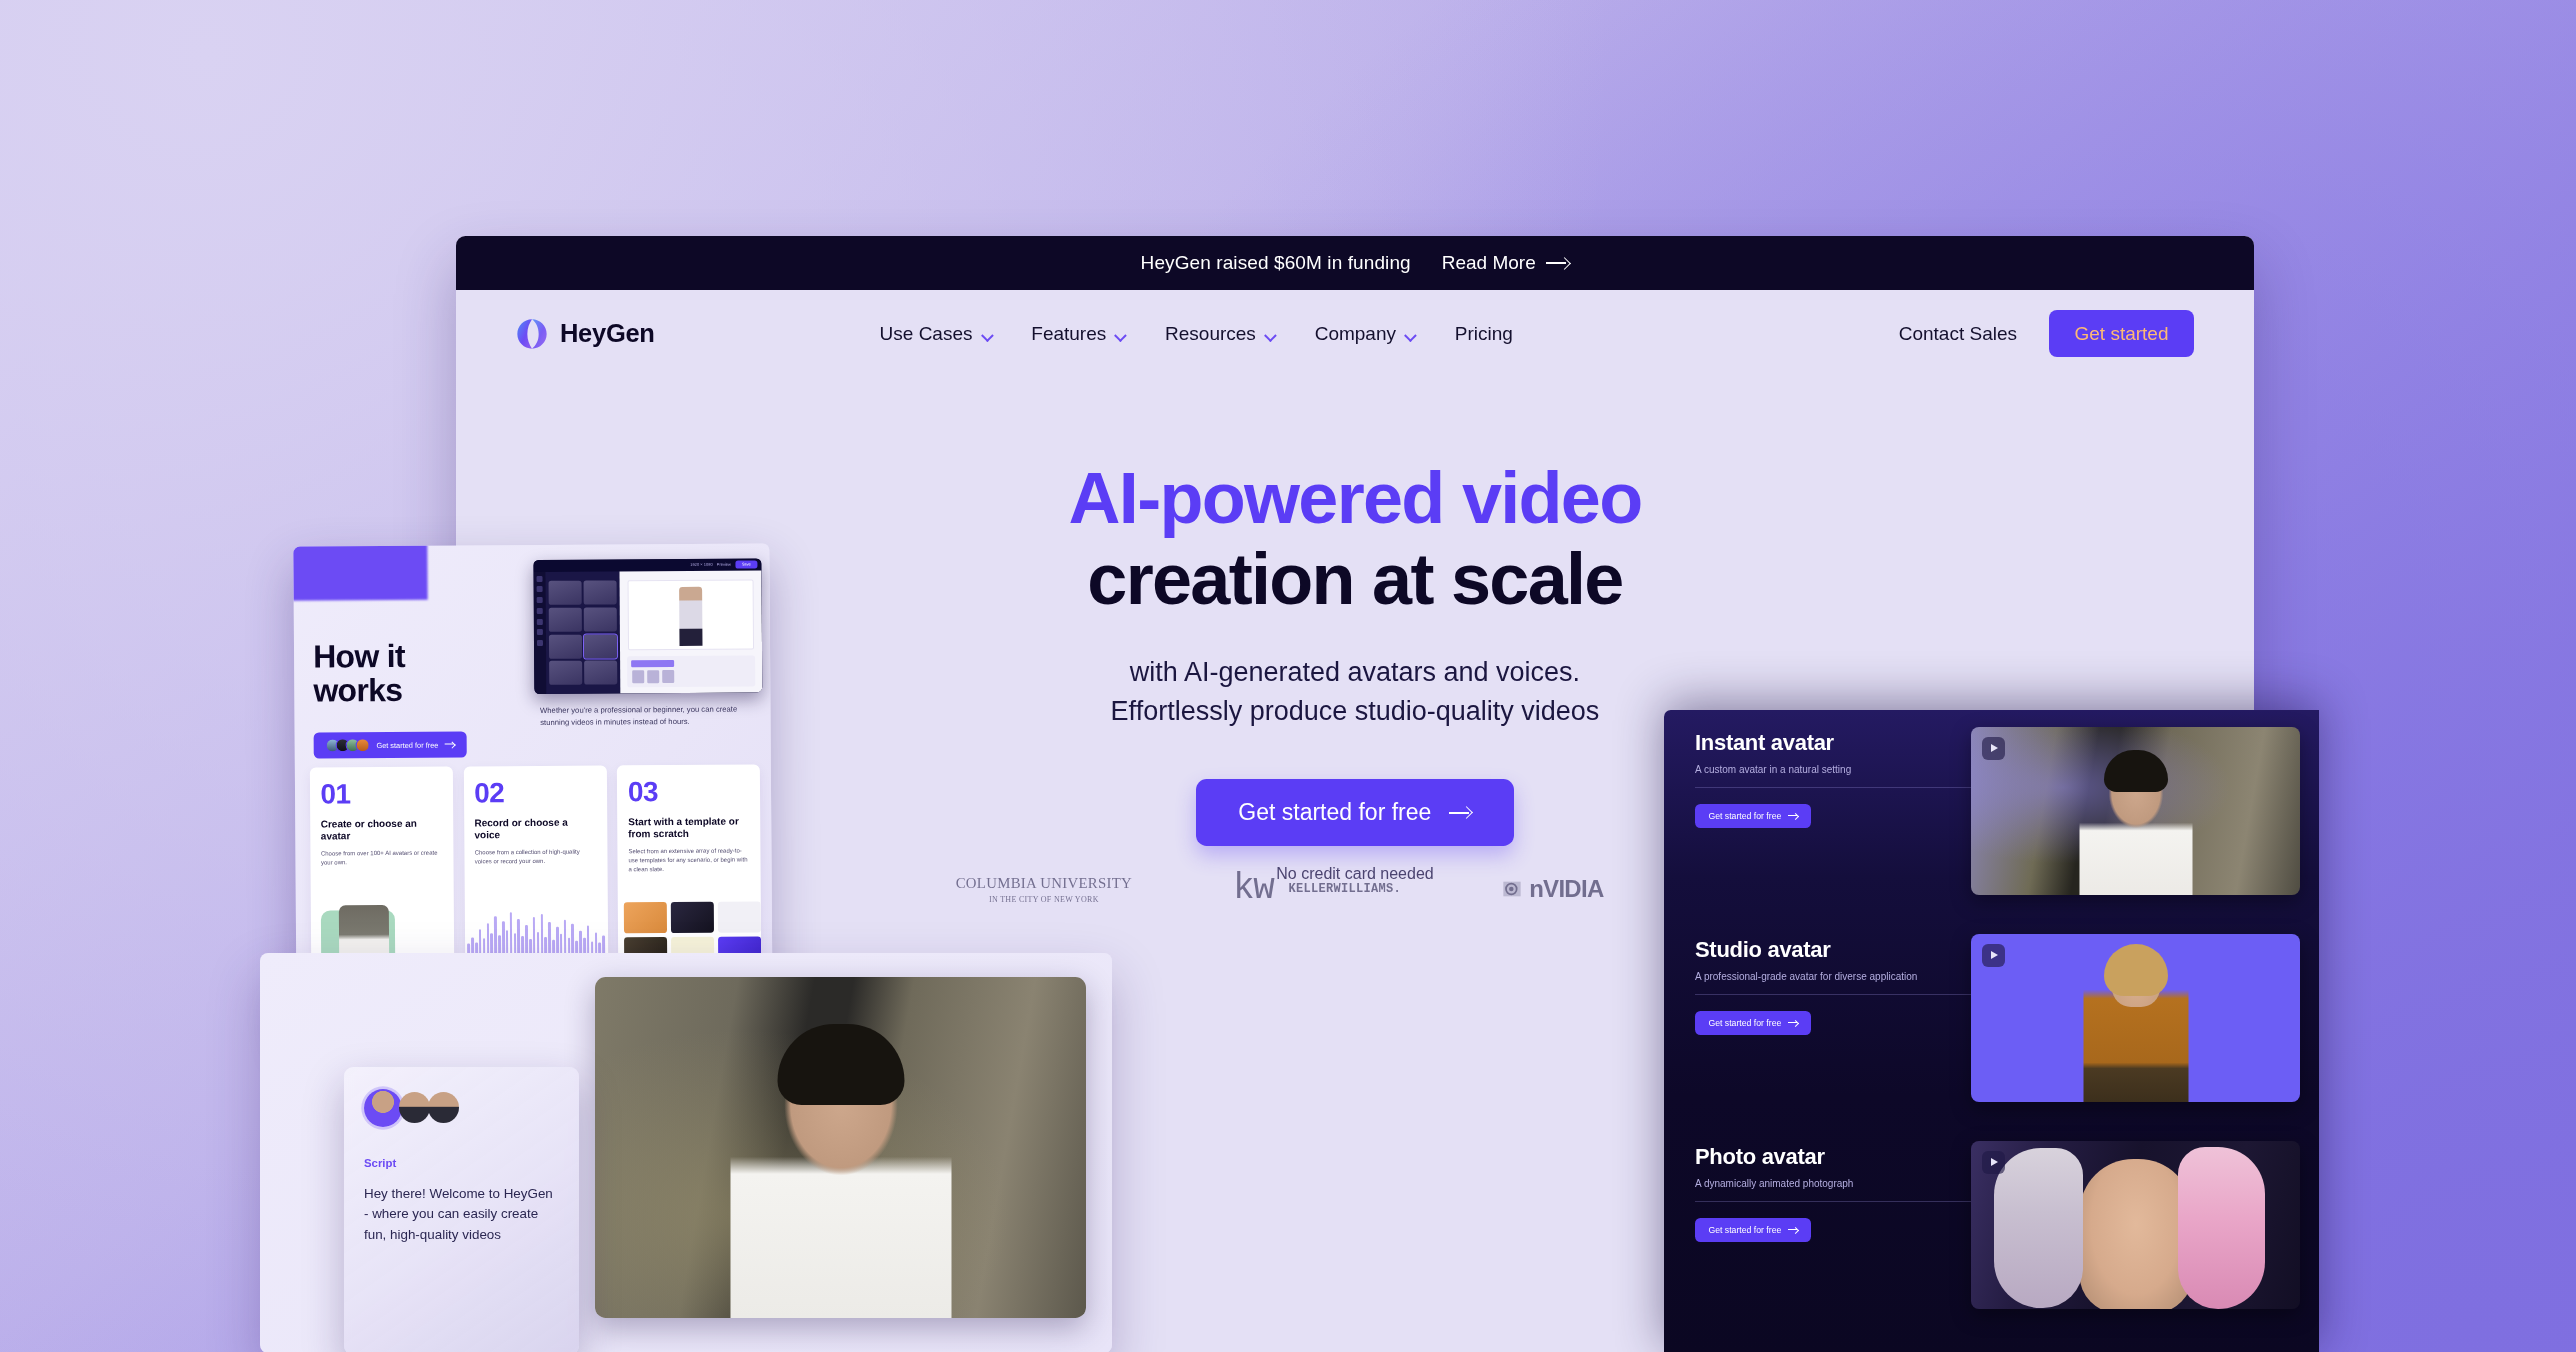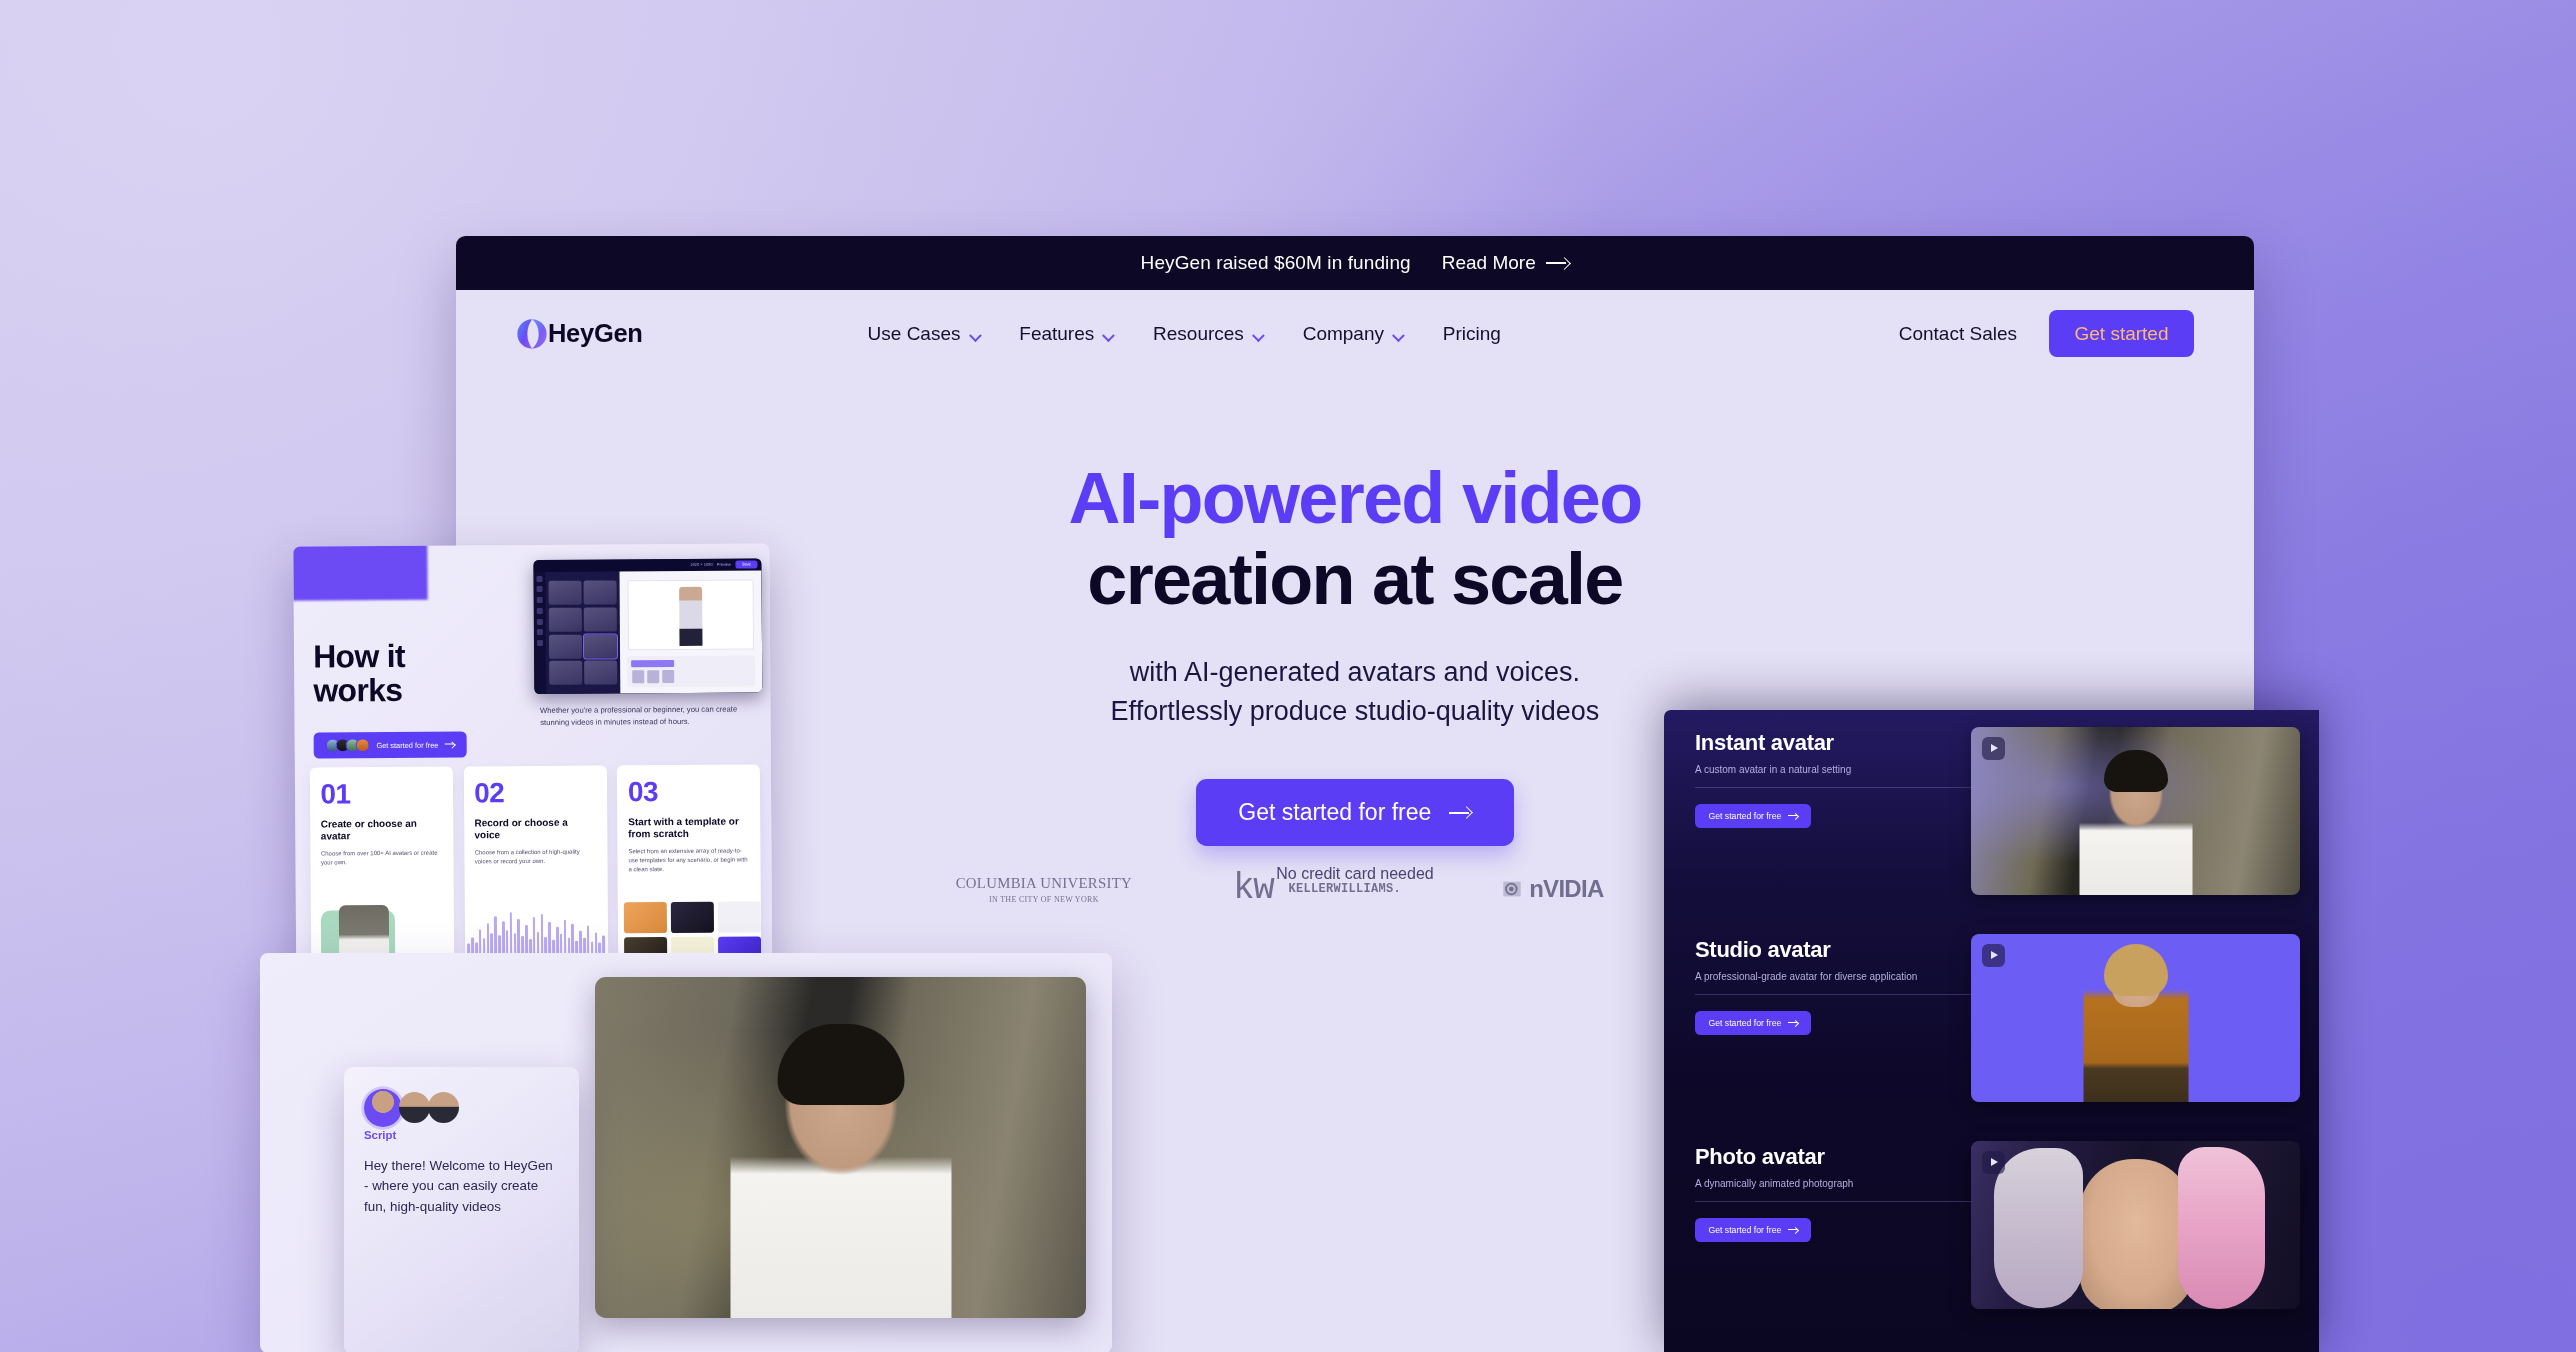--- a/index.html
+++ b/index.html
@@ -40,21 +40,21 @@
   .arrow-r::before{ content:""; position:absolute; left:0; top:4.7px; width:20px; height:1.7px; background:currentColor; }
   .arrow-r::after{ content:""; position:absolute; right:0.7px; top:1.3px; width:8px; height:8px;
     border-top:1.7px solid currentColor; border-right:1.7px solid currentColor; transform:rotate(45deg); }
 
   
   #navbar{
     height:87px; display:flex; align-items:center;
     padding:0 60px 0 60px;
     background:#e4e0f5;
   }
-  #brand{ display:flex; align-items:center; cursor:pointer; }
+  #brand{ display:flex; align-items:center; gap:12px; cursor:pointer; }
   #brand .logo-mark{ width:32px; height:32px; }
   #brand .brand-name{ font-size:25.5px; font-weight:700; color:#0d0826; letter-spacing:-0.3px; }
 
   #nav-links{ display:flex; align-items:center; gap:38px; margin-left:225px; }
   .nav-item{
     display:flex; align-items:center; gap:9.4px;
     font-size:19px; color:#14102e; cursor:pointer; white-space:nowrap;
   }
   .chev{ width:11.4px; height:6px; position:relative; }
   .chev::after{
@@ -214,21 +214,21 @@
     border-radius:9.4px; padding:21.5px 20px;
     box-shadow:0 17.4px 40px rgba(40,20,90,.28);
     backdrop-filter:blur(4px);
   }
   #script-avatars{ display:flex; align-items:center; }
   #script-avatars .av{ width:31px; height:31px; border-radius:50%; margin-left:-2.7px;
     background:linear-gradient(180deg,#c8a185 0%,#c8a185 46%,#2a2a36 50%,#2a2a36 100%); }
   #script-avatars .av.primary{ width:38px; height:38px; margin-left:0;
     background:radial-gradient(circle at 50% 34%, #c8a185 0%, #c8a185 34%, #6c4bf4 36%, #6c4bf4 100%);
     box-shadow:0 0 0 2.7px rgba(108,75,244,.25); }
-  #script-label{ margin-top:2px; font-size:11.4px; color:#6c4bf4; font-weight:600; }
+  #script-label{ margin-top:30px; font-size:11.4px; color:#6c4bf4; font-weight:600; }
   #script-text{ margin-top:15px; font-size:13.4px; line-height:1.55; color:#2b2752; }
 
   
   #avatar-panel{
     position:absolute; left:1664px; top:710px; width:655px; height:643px;
     background:linear-gradient(180deg,#241a62 0%,#140e3c 26%,#0d0828 60%,#0b0722 100%);
     border-radius:6.7px 0 0 0;
     box-shadow:0 -6.7px 47px rgba(20,10,60,.45);
     overflow:hidden;
   }

